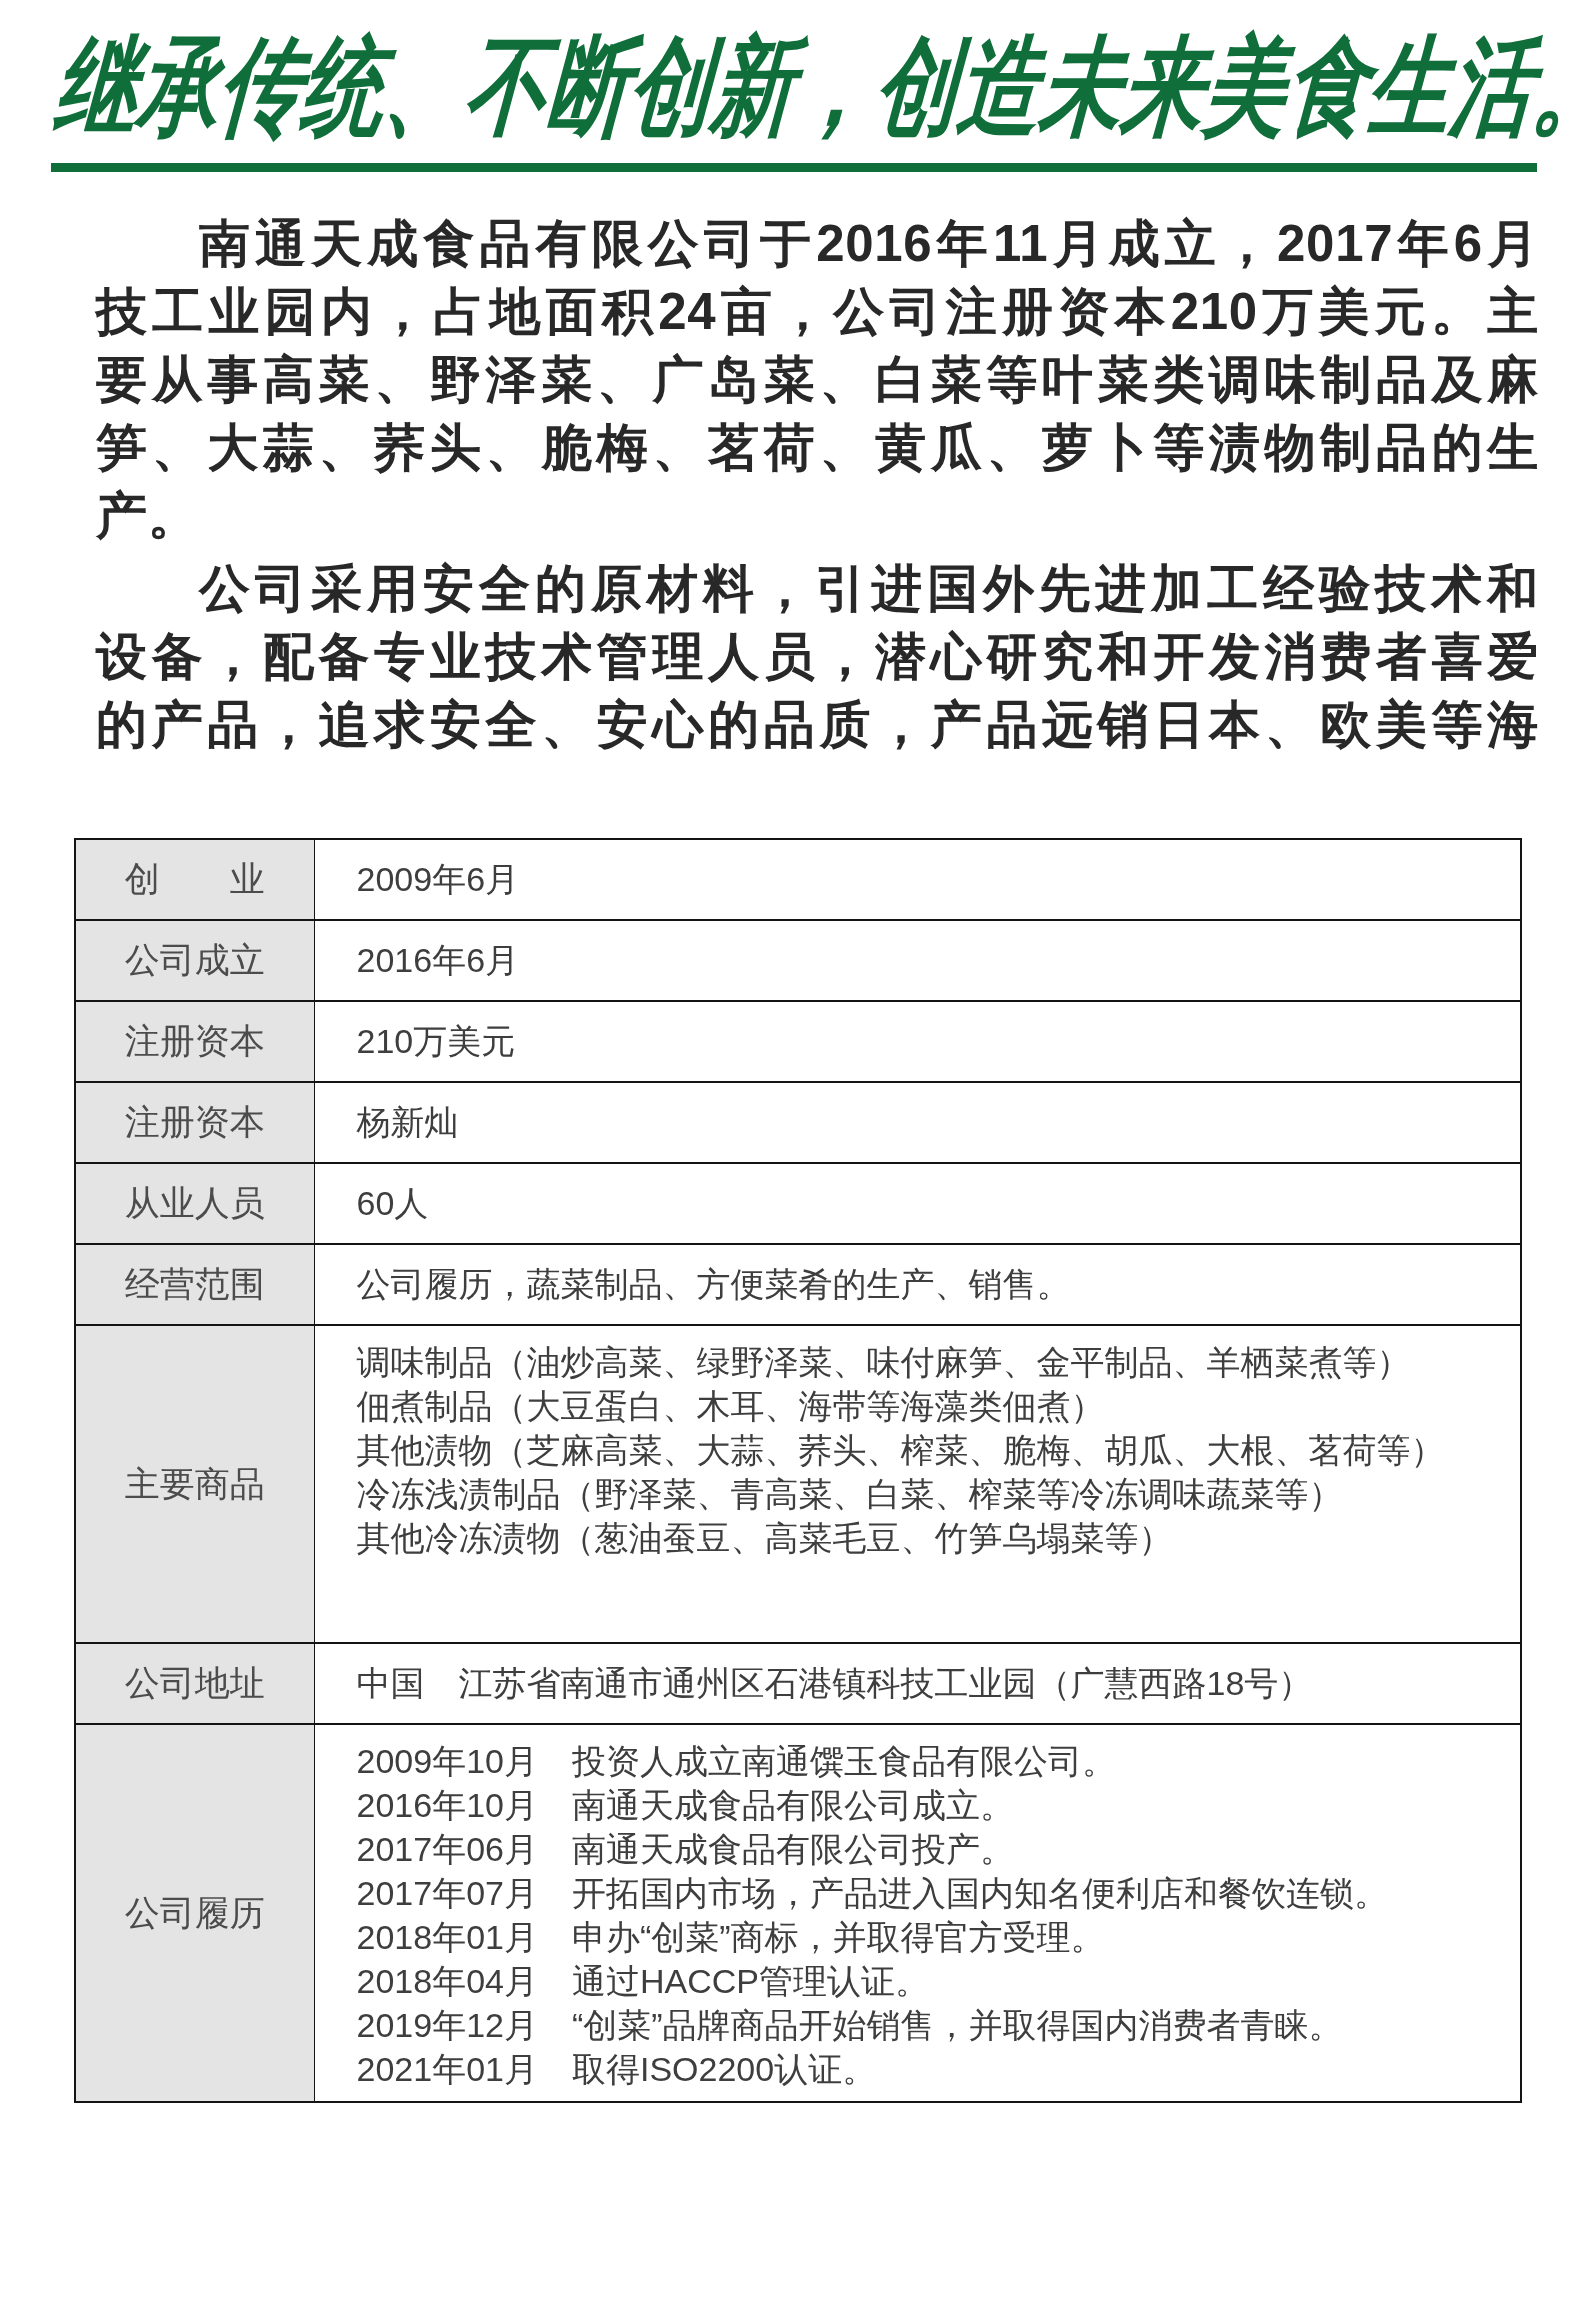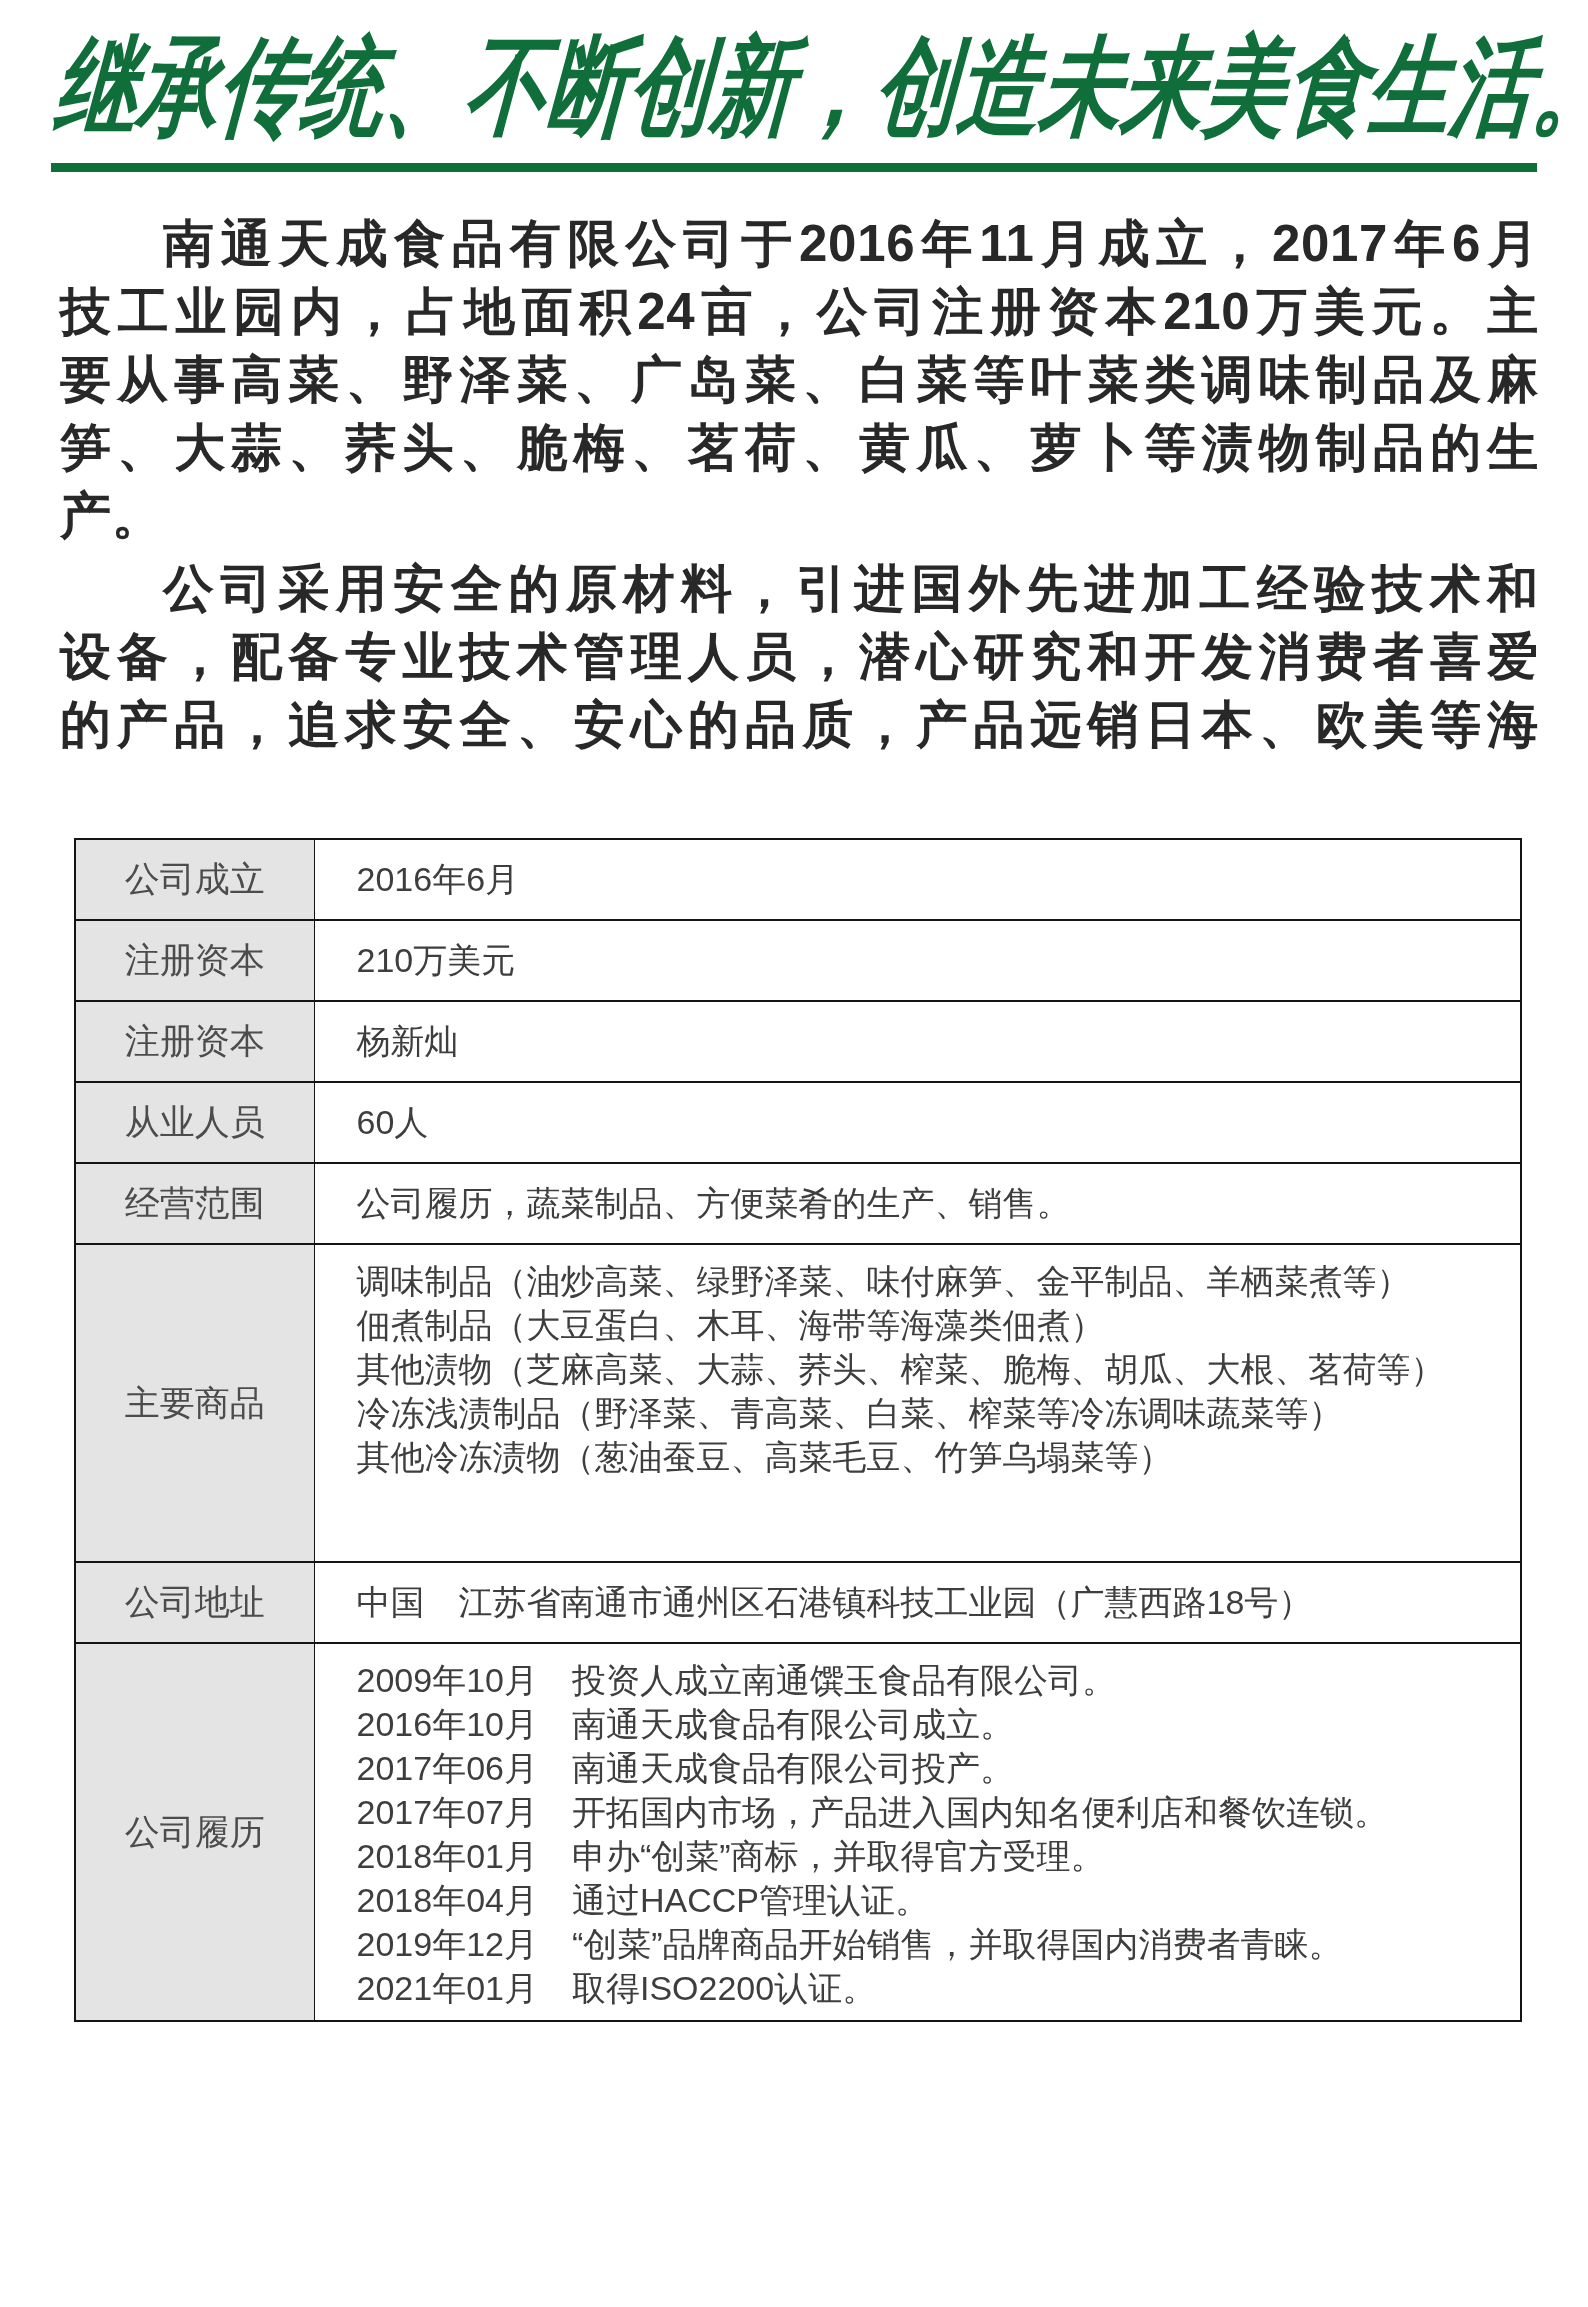--- a/index.html
+++ b/index.html
@@ -25,21 +25,21 @@
     transform: scaleX(0.76) skewX(-6deg);
     transform-origin: 0 100%;
   }
   .title-rule {
     margin-top: 20px;
     width: 1486px;
     height: 8.8px;
     background: #106e3a;
   }
   
-  .intro { margin: 38px 49px 0 60px; }
+  .intro { margin: 38px 49px 0 96px; }
   .para-line {
     font-size: 51px;
     line-height: 68px;
     font-weight: 700;
     color: #282828;
     text-align: justify;
     text-align-last: justify;
     letter-spacing: 0.7px;
   }
   .para-line.first { text-indent: 103px; }
@@ -106,20 +106,24 @@
       <div class="para-line">的产品，追求安全、安心的品质，产品远销日本、欧美等海</div>
     </div>
 
   <table class="info-table">
     <colgroup>
         <col class="c-label">
         <col class="c-value">
       </colgroup>
     <tbody>
         <tr>
+          <th class="label-cell">创　　业</th>
+          <td class="value-cell">2009年6月</td>
+        </tr>
+        <tr>
           <th class="label-cell">公司成立</th>
           <td class="value-cell">2016年6月</td>
         </tr>
         <tr>
           <th class="label-cell">注册资本</th>
           <td class="value-cell">210万美元</td>
         </tr>
         <tr>
           <th class="label-cell">注册资本</th>
           <td class="value-cell">杨新灿</td>

